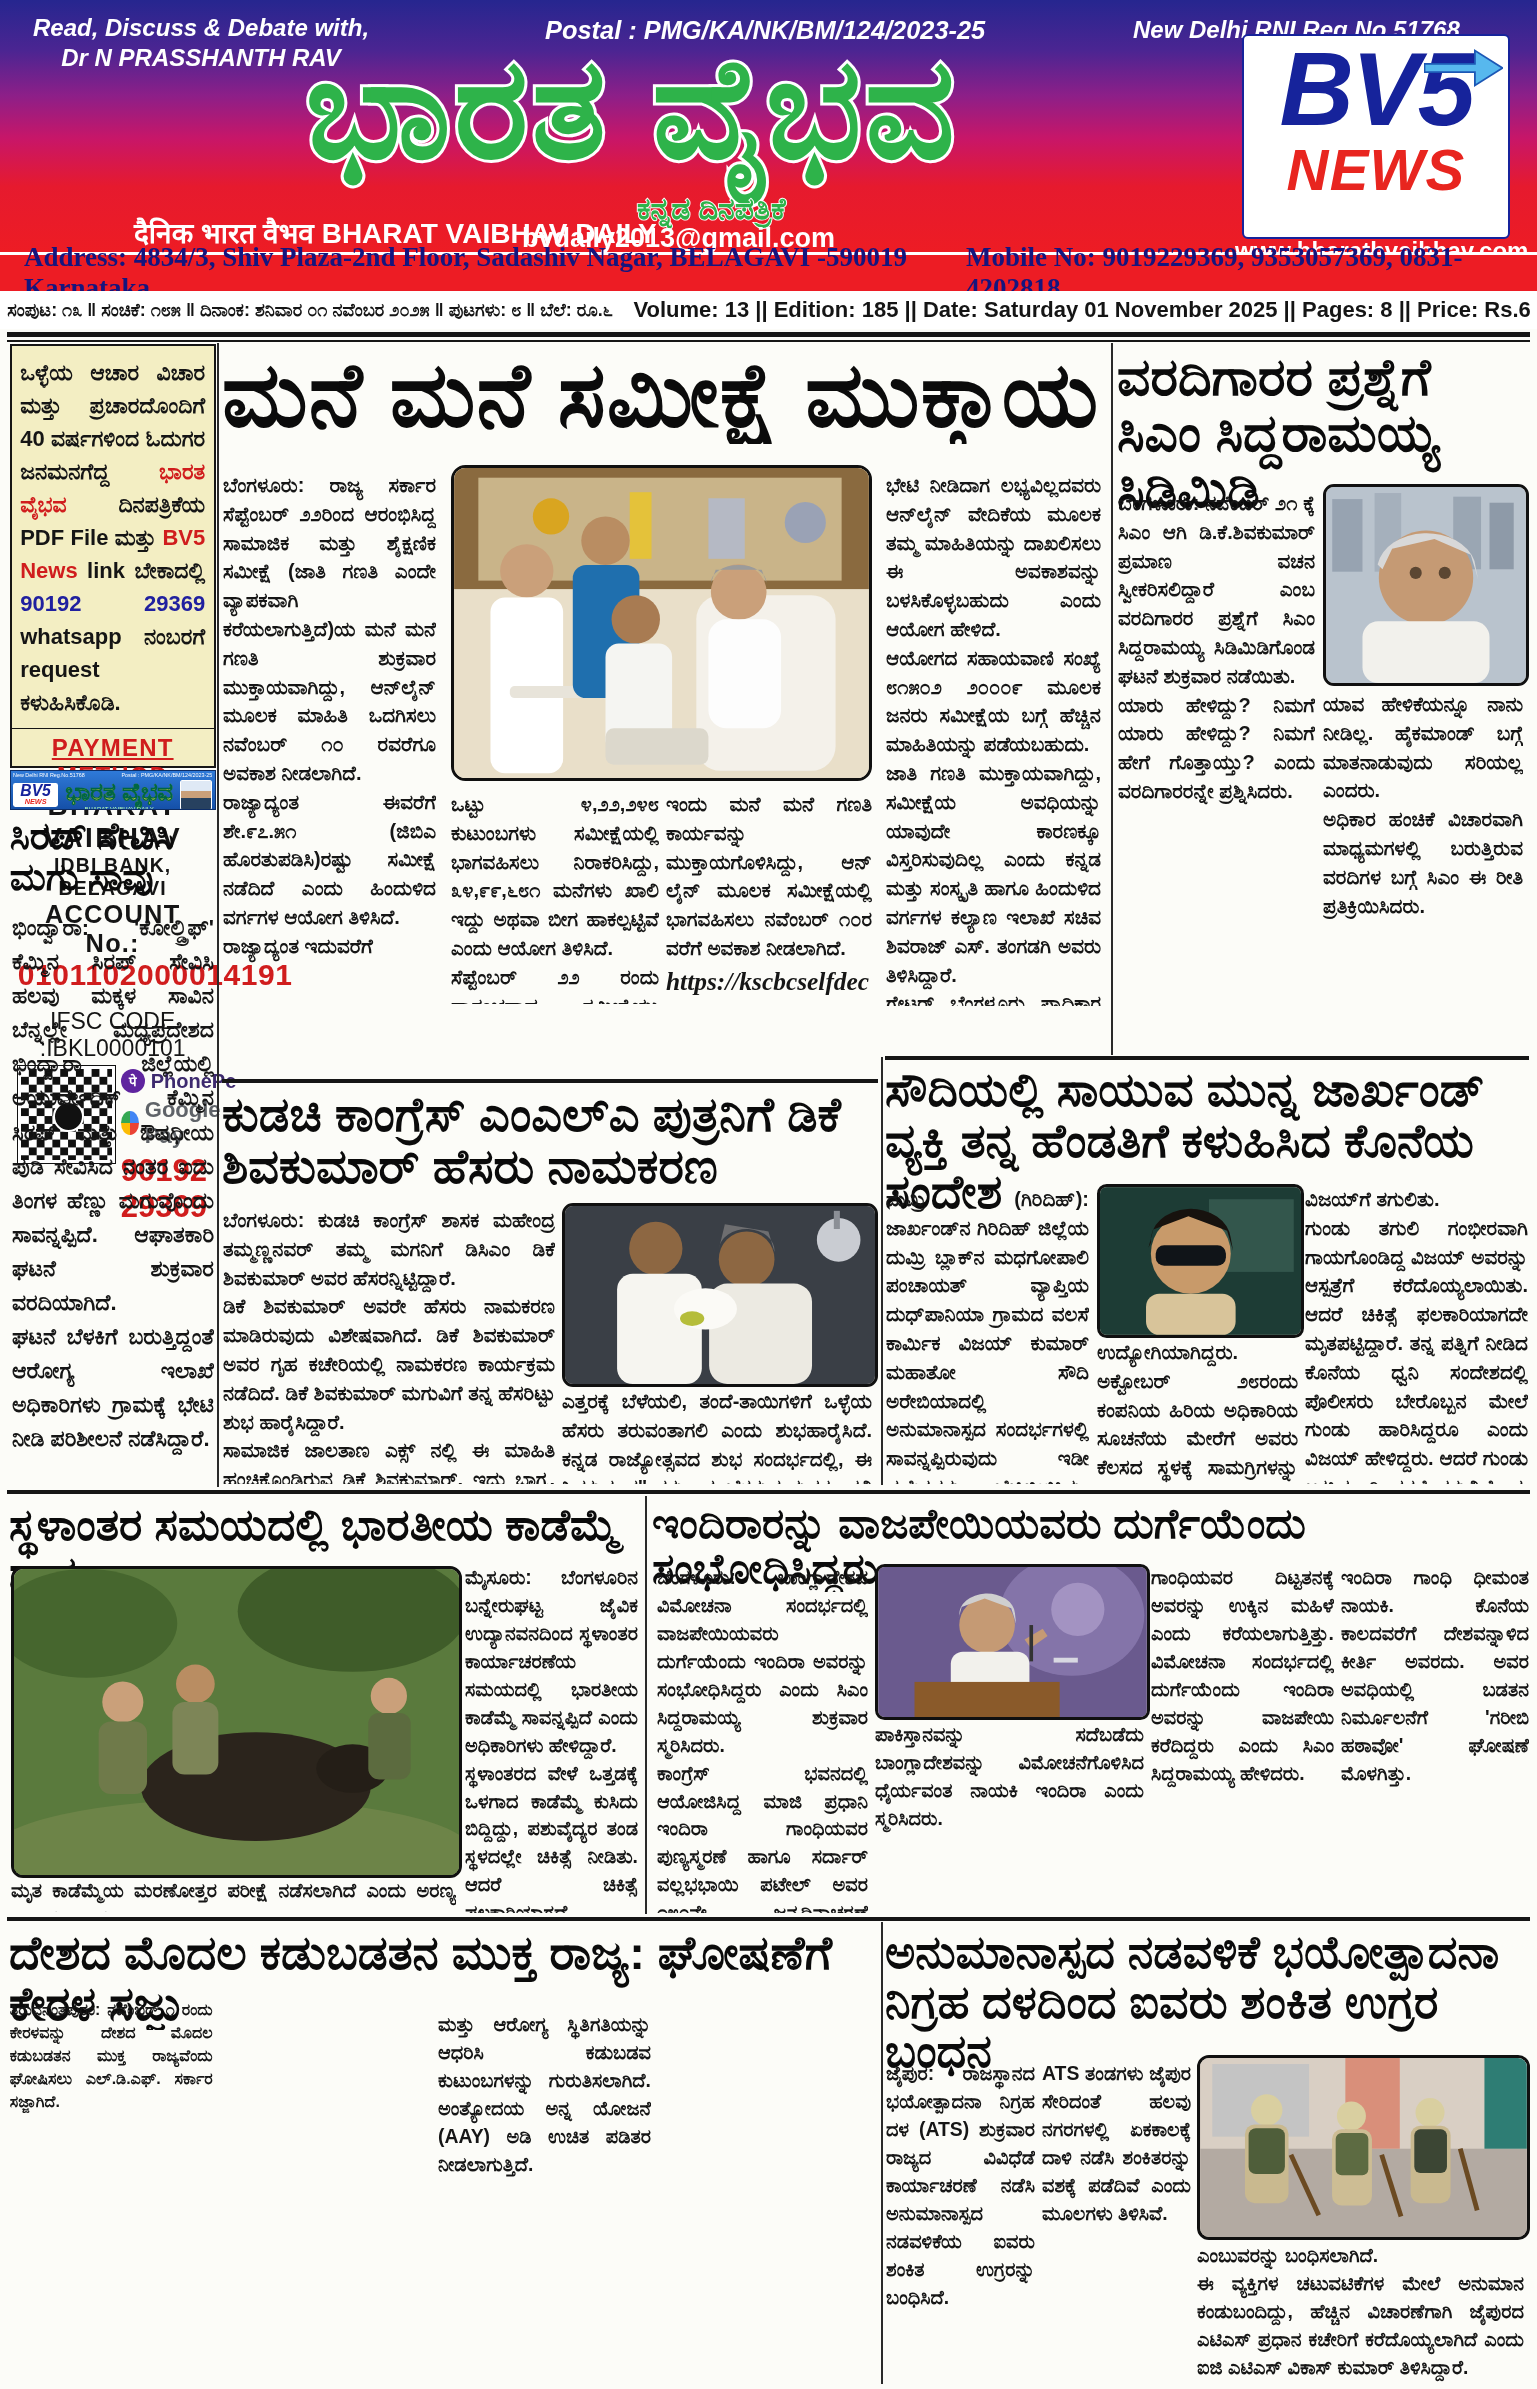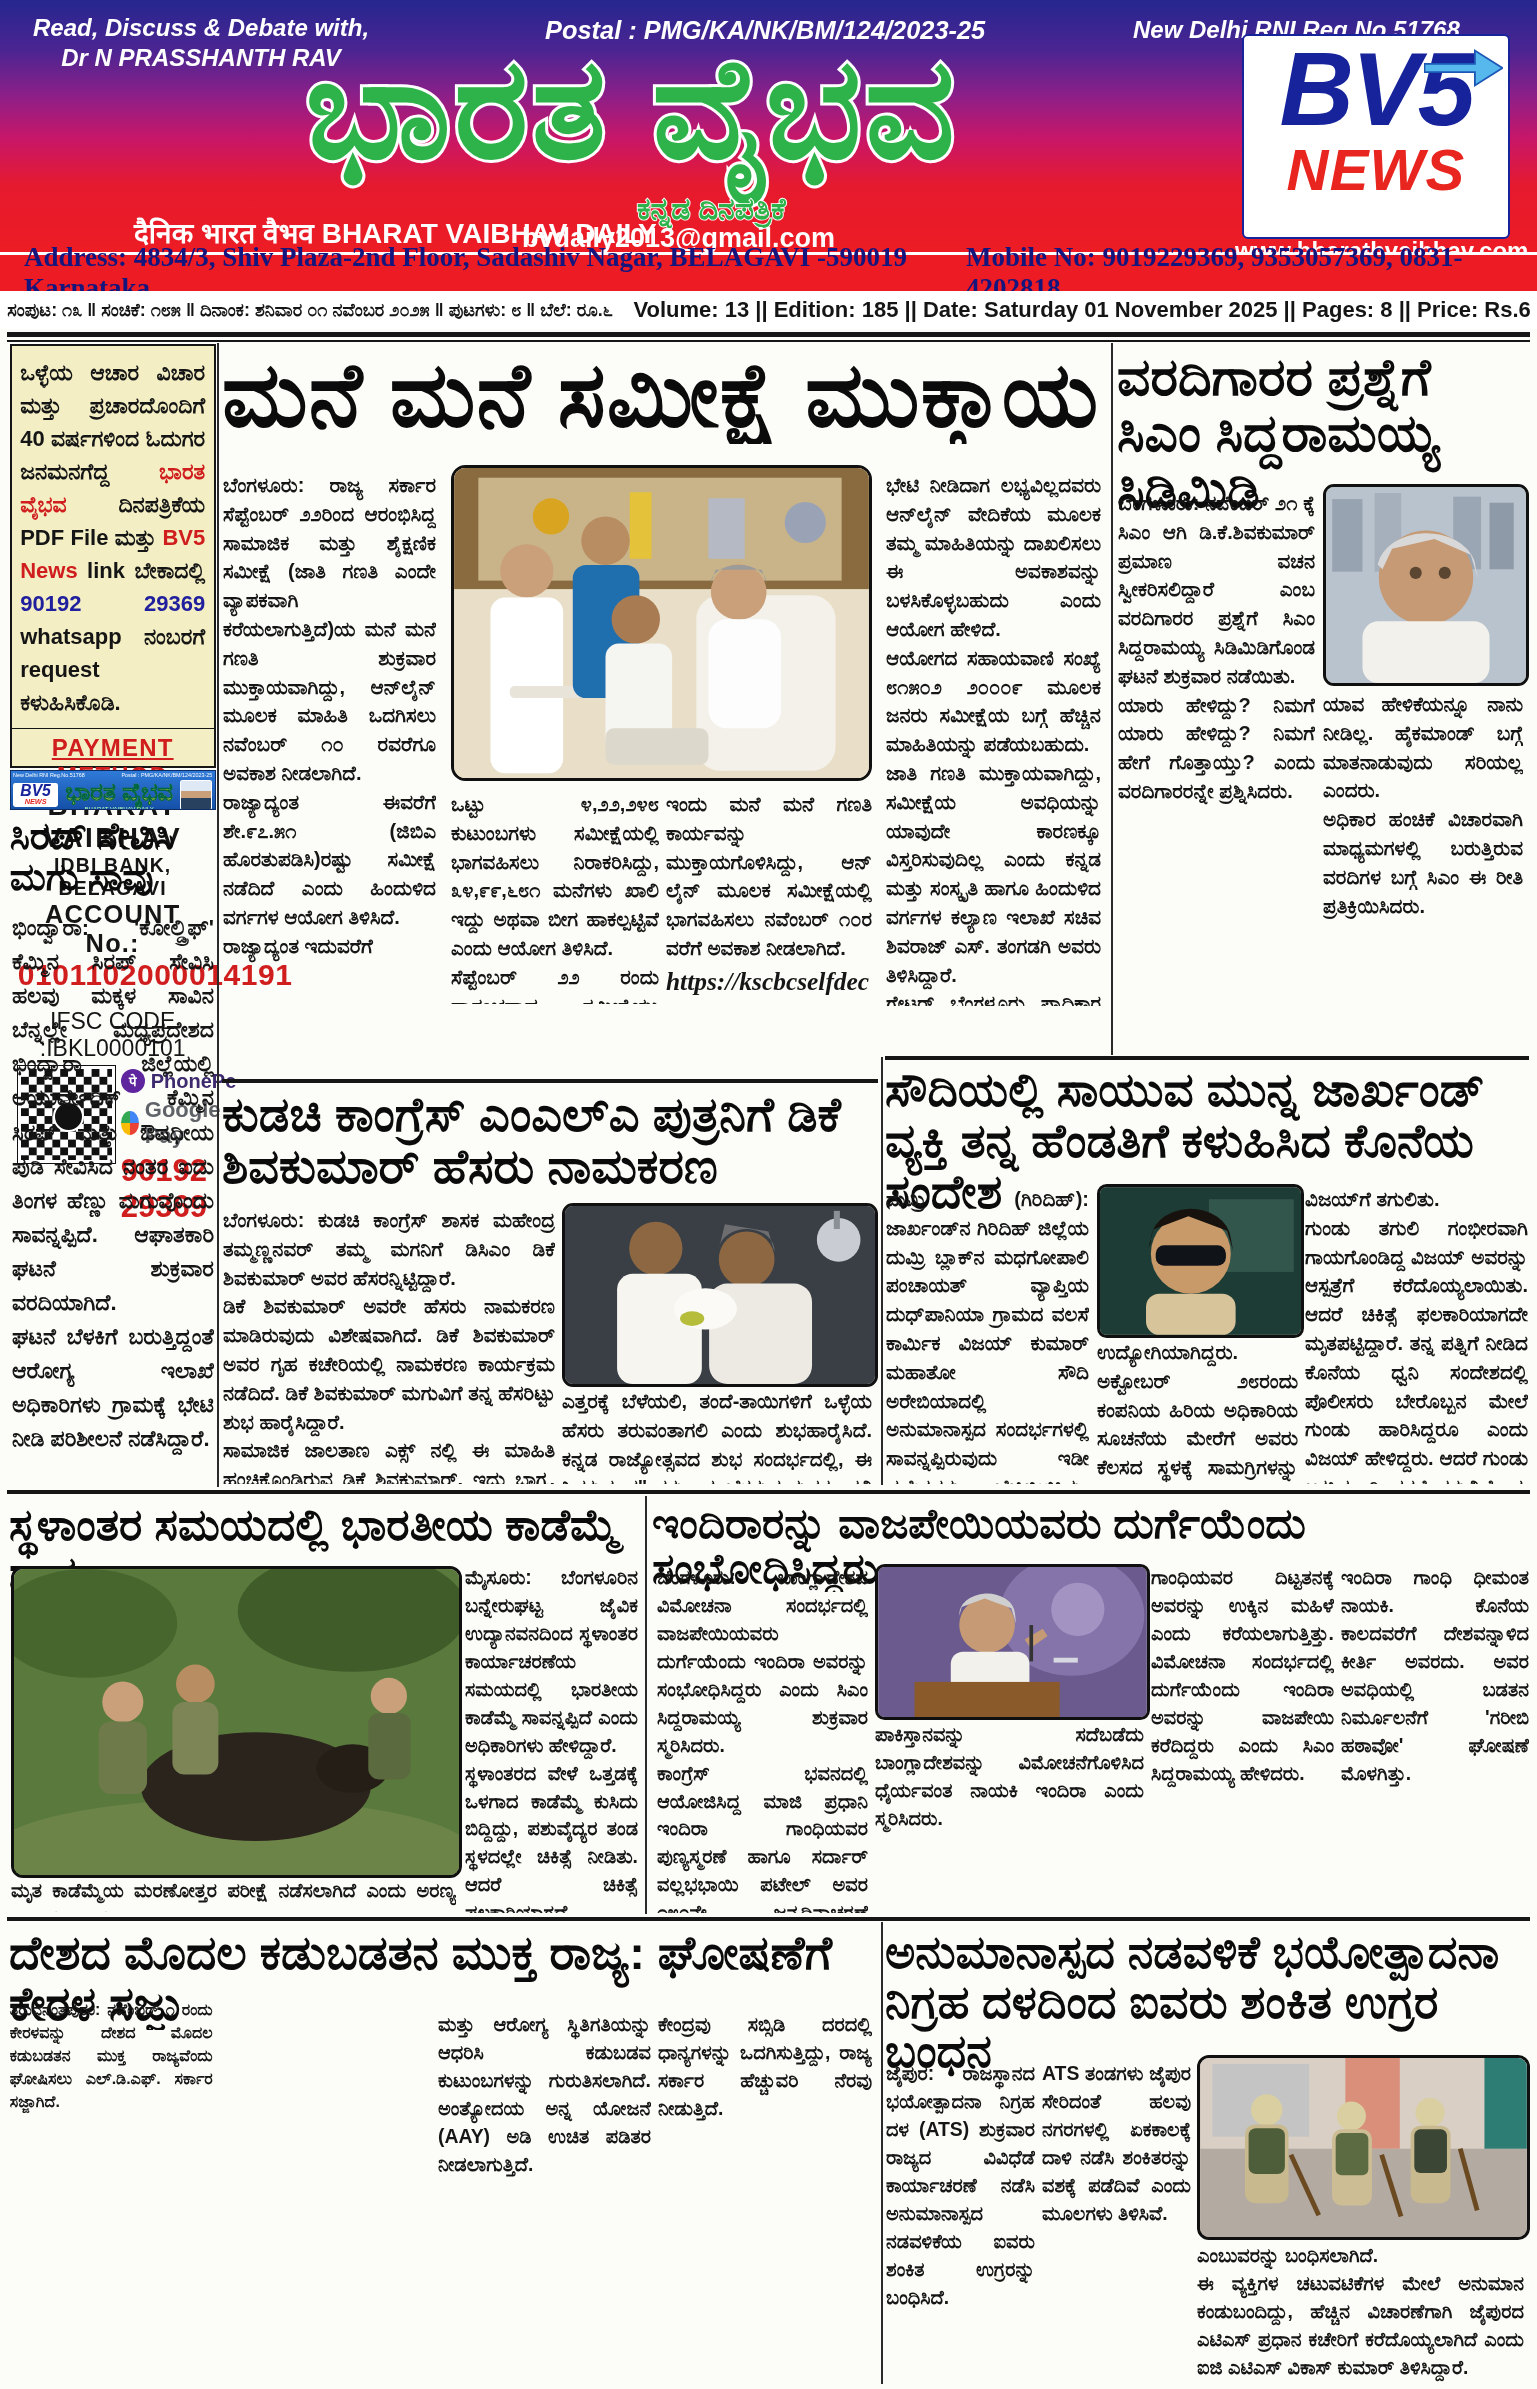--- a/index.html
+++ b/index.html
@@ -305,21 +305,20 @@
     </svg>
   </div>
   <div class="col" style="left:1151px;top:1564px;width:183px;height:349px;font-size:19.4px">ಗಾಂಧಿಯವರ ದಿಟ್ಟತನಕ್ಕೆ ಅವರನ್ನು ಉಕ್ಕಿನ ಮಹಿಳೆ ಎಂದು ಕರೆಯಲಾಗುತ್ತಿತ್ತು. ವಿಮೋಚನಾ ಸಂದರ್ಭದಲ್ಲಿ ದುರ್ಗೆಯೆಂದು ಇಂದಿರಾ ಅವರನ್ನು ವಾಜಪೇಯಿ ಕರೆದಿದ್ದರು ಎಂದು ಸಿಎಂ ಸಿದ್ದರಾಮಯ್ಯ ಹೇಳಿದರು.</div>
   <div class="col" style="left:1341px;top:1564px;width:188px;height:349px;font-size:19.4px">ಇಂದಿರಾ ಗಾಂಧಿ ಧೀಮಂತ ನಾಯಕಿ. ಕೊನೆಯ ಕಾಲದವರೆಗೆ ದೇಶವನ್ನಾಳಿದ ಕೀರ್ತಿ ಅವರದು. ಅವರ ಅವಧಿಯಲ್ಲಿ ಬಡತನ ನಿರ್ಮೂಲನೆಗೆ 'ಗರೀಬಿ ಹಠಾವೋ' ಘೋಷಣೆ ಮೊಳಗಿತ್ತು.</div>
   <div class="col" style="left:875px;top:1721px;width:269px;height:191px;font-size:19.4px">ಪಾಕಿಸ್ತಾನವನ್ನು ಸದೆಬಡೆದು ಬಾಂಗ್ಲಾದೇಶವನ್ನು ವಿಮೋಚನೆಗೊಳಿಸಿದ ಧೈರ್ಯವಂತ ನಾಯಕಿ ಇಂದಿರಾ ಎಂದು ಸ್ಮರಿಸಿದರು.</div>
 
   <div class="hr" style="left:7.3px;top:1917px;width:1523px;height:4.2px"></div>
   <div class="hl" style="left:9px;top:1928px;width:868px;font-size:47px">ದೇಶದ ಮೊದಲ ಕಡುಬಡತನ ಮುಕ್ತ ರಾಜ್ಯ: ಘೋಷಣೆಗೆ ಕೇರಳ ಸಜ್ಜು</div>
   <div class="col" style="left:9.7px;top:1998px;width:203px;height:363px;font-size:16px">ತಿರುವನಂತಪುರಂ: ನವೆಂಬರ್ ೧ ರಂದು ಕೇರಳವನ್ನು ದೇಶದ ಮೊದಲ ಕಡುಬಡತನ ಮುಕ್ತ ರಾಜ್ಯವೆಂದು ಘೋಷಿಸಲು ಎಲ್.ಡಿ.ಎಫ್. ಸರ್ಕಾರ ಸಜ್ಜಾಗಿದೆ.</div>
   <div class="col" style="left:438px;top:2011px;width:213px;height:363px;font-size:19.4px">ಮತ್ತು ಆರೋಗ್ಯ ಸ್ಥಿತಿಗತಿಯನ್ನು ಆಧರಿಸಿ ಕಡುಬಡವ ಕುಟುಂಬಗಳನ್ನು ಗುರುತಿಸಲಾಗಿದೆ. ಅಂತ್ಯೋದಯ ಅನ್ನ ಯೋಜನೆ (AAY) ಅಡಿ ಉಚಿತ ಪಡಿತರ ನೀಡಲಾಗುತ್ತಿದೆ.</div>
-  <div class="col" style="left:658px;top:2011px;width:214px;height:363px;font-size:19.4px">ಕೇಂದ್ರವು ಸಬ್ಸಿಡಿ ದರದಲ್ಲಿ ಧಾನ್ಯಗಳನ್ನು ಒದಗಿಸುತ್ತಿದ್ದು, ರಾಜ್ಯ ಸರ್ಕಾರ ಹೆಚ್ಚುವರಿ ನೆರವು ನೀಡುತ್ತಿದೆ.</div>
 
   <div class="vr" style="left:881px;top:1922px;height:462px"></div>
 
   <div class="hl" style="left:885px;top:1928px;width:644px;font-size:46px">ಅನುಮಾನಾಸ್ಪದ ನಡವಳಿಕೆ ಭಯೋತ್ಪಾದನಾ ನಿಗ್ರಹ ದಳದಿಂದ ಐವರು ಶಂಕಿತ ಉಗ್ರರ ಬಂಧನ</div>
   <div class="col" style="left:886px;top:2060px;width:149px;height:324px;font-size:19.4px">ಜೈಪುರ: ರಾಜಸ್ಥಾನದ ಭಯೋತ್ಪಾದನಾ ನಿಗ್ರಹ ದಳ (ATS) ಶುಕ್ರವಾರ ರಾಜ್ಯದ ವಿವಿಧೆಡೆ ಕಾರ್ಯಾಚರಣೆ ನಡೆಸಿ ಅನುಮಾನಾಸ್ಪದ ನಡವಳಿಕೆಯ ಐವರು ಶಂಕಿತ ಉಗ್ರರನ್ನು ಬಂಧಿಸಿದೆ.</div>
   <div class="col" style="left:1042px;top:2060px;width:149px;height:324px;font-size:19.4px">ATS ತಂಡಗಳು ಜೈಪುರ ಸೇರಿದಂತೆ ಹಲವು ನಗರಗಳಲ್ಲಿ ಏಕಕಾಲಕ್ಕೆ ದಾಳಿ ನಡೆಸಿ ಶಂಕಿತರನ್ನು ವಶಕ್ಕೆ ಪಡೆದಿವೆ ಎಂದು ಮೂಲಗಳು ತಿಳಿಸಿವೆ.</div>
   <div class="ph" style="left:1197px;top:2055px;width:327px;height:179px;border-radius:12px">
     <svg viewBox="0 0 540 296">
       <rect width="540" height="296" fill="#b3aaa2"></rect>
       <rect x="0" y="0" width="540" height="150" fill="#d9cfc4"></rect>

